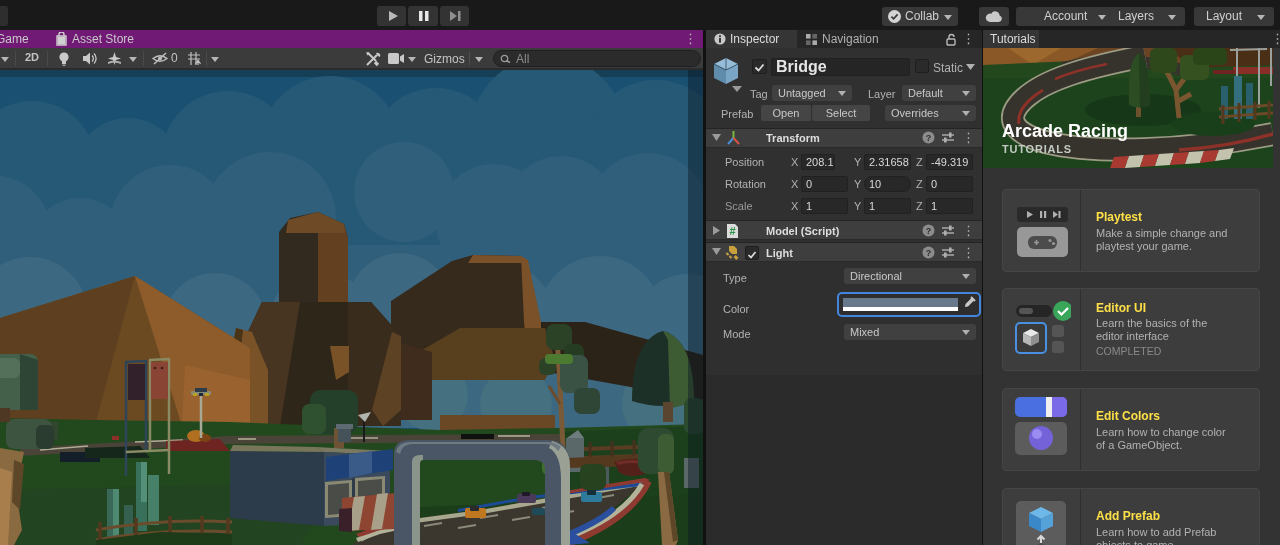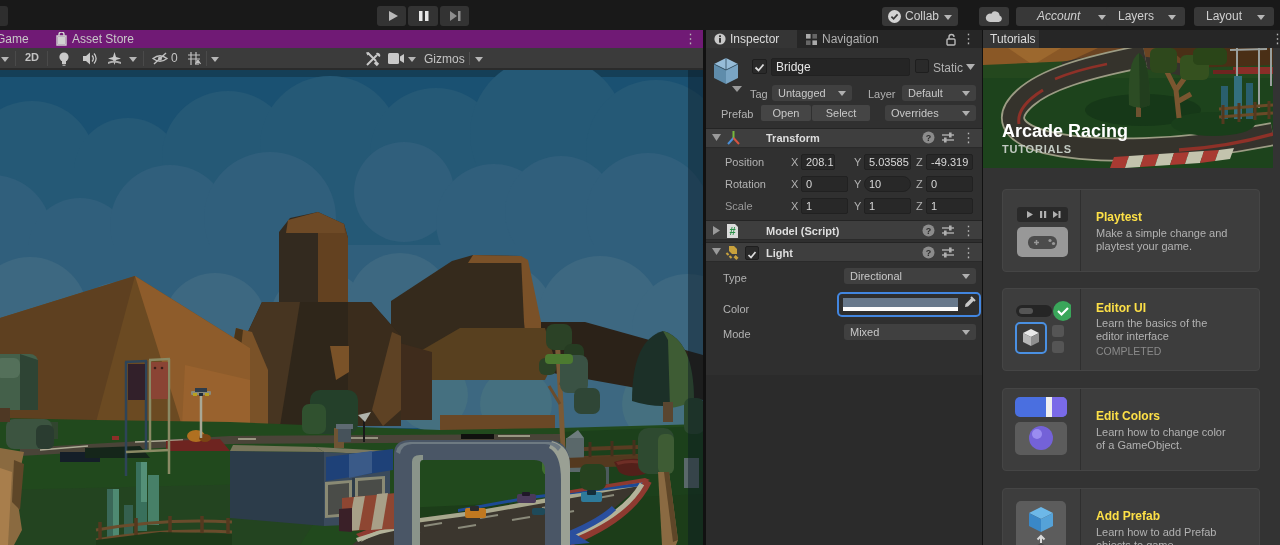--- a/index.html
+++ b/index.html
@@ -65,21 +65,21 @@
         <path d="M3.4 6.6 L5.6 8.8 L9.6 4.4" stroke="#383838" stroke-width="1.7" fill="none"></path>
       </svg>
       <span style="margin-left:23px;">Collab</span>
       <span class="caret" style="position:absolute; right:6px; top:8px;"></span>
     </div>
     <div class="pill" style="left:979px; width:30px;">
       <svg style="position:absolute;left:6px;top:4px;" width="18" height="12" viewBox="0 0 18 12">
         <path d="M5 11 a4.2 4.2 0 1 1 1.3-8.2 a4.4 4.4 0 0 1 8.3 1.6 a3.4 3.4 0 0 1-.8 6.6 Z" fill="#c9c9c9"></path>
       </svg>
     </div>
-    <div class="pill" style="left:1016px; width:99px; padding-left:21px;font-style:italic;">Account
+    <div class="pill" style="left:1016px; width:99px; padding-left:28px;">Account
       <span class="caret" style="position:absolute; right:9px; top:8px;"></span></div>
     <div class="pill" style="left:1106px; width:79px; padding-left:12px;">Layers
       <span class="caret" style="position:absolute; right:9px; top:8px;"></span></div>
     <div class="pill" style="left:1194px; width:80px; padding-left:12px;">Layout
       <span class="caret" style="position:absolute; right:9px; top:8px;"></span></div>
   </div>
 
   <div id="leftpane">
     <div class="tabrow">
       <span class="tabtxt" style="position:absolute; left:-4px; top:2px;">Game</span>
@@ -138,20 +138,27 @@
 
       <svg style="position:absolute; left:388px; top:5px;" width="16" height="11" viewBox="0 0 16 11">
         <rect x="0" y="0" width="11" height="11" rx="1.5" fill="#c9c9c9"></rect>
         <polygon points="12,3.5 16,1 16,10 12,7.5" fill="#c9c9c9"></polygon>
       </svg>
       <span class="caret" style="position:absolute; left:408px; top:9px;"></span>
       <span style="position:absolute; left:424px; top:4px; color:#c4c4c4; font-size:12px;">Gizmos</span>
       <div style="position:absolute; left:469px; top:4px; width:1px; height:13px; background:#4f4f4f;"></div>
       <span class="caret" style="position:absolute; left:475px; top:9px;"></span>
 
+      <div style="position:absolute; left:493px; top:2px; width:208px; height:17px; background:#2b2b2b; border:1px solid #1f1f1f; border-radius:9px;">
+        <svg style="position:absolute; left:6px; top:3px;" width="11" height="11" viewBox="0 0 11 11">
+          <circle cx="4.5" cy="4.5" r="3.2" fill="none" stroke="#9a9a9a" stroke-width="1.3"></circle>
+          <path d="M7 7 L10 8.5" stroke="#9a9a9a" stroke-width="1.6"></path>
+        </svg>
+        <span style="position:absolute; left:22px; top:1px; color:#8c8c8c; font-size:12px;">All</span>
+      </div>
     </div>
     <svg id="scene" style="position:absolute; left:0; top:40px;" width="703" height="475" viewBox="0 0 703 475">
 
       <rect x="0" y="0" width="703" height="475" fill="#1a5172"></rect>
       <rect x="0" y="0" width="703" height="7" fill="#153f57"></rect>
 
       <g fill="#255976">
         <circle cx="32" cy="95" r="64"></circle>
           <circle cx="128" cy="102" r="54"></circle>
         <circle cx="228" cy="87" r="66"></circle>
@@ -443,21 +450,21 @@
     </svg>
     <polygon>
     <svg style="position:absolute; left:26px; top:56px;" width="10" height="6">
           <polygon points="0,0 10,0 5,6" fill="#9a9a9a"></polygon>
         </svg>
     <div style="position:absolute; left:46px; top:29px; width:15px; height:15px; background:#2a2a2a; border:1px solid #1e1e1e; border-radius:2px;">
       <svg width="13" height="13" viewBox="0 0 13 13">
             <path d="M2.5 6.5 L5.5 9.5 L10.5 3.5" stroke="#dcdcdc" stroke-width="1.8" fill="none"></path>
           </svg>
     </div>
-    <div class="ifield" style="left:65px; top:28px; width:139px; height:18px; background:#252525; font-weight:normal; font-size:12px; line-height:16px; color:#e6e6e6;">Bridge</div>
+    <div class="ifield" style="left:65px; top:28px; width:139px; height:18px; background:#252525; font-weight:bold; font-size:16px; line-height:16px; color:#e6e6e6;">Bridge</div>
     <div style="position:absolute; left:209px; top:29px; width:14px; height:14px; background:#2a2a2a; border:1px solid #1e1e1e; border-radius:2px;"></div>
     <span class="ilabel" style="left:227px; top:31px; font-size:12px;">Static</span>
     <svg style="position:absolute; left:260px; top:34px;" width="9" height="6">
           <polygon points="0,0 9,0 4.5,6" fill="#b0b0b0"></polygon>
         </svg>
     
     <span class="ilabel" style="left:44px; top:58px;">Tag</span>
     <div class="idrop" style="left:66px; top:55px; width:80px; height:16px; line-height:16px;">Untagged<span class="dcaret"></span></div>
     <span class="ilabel" style="left:162px; top:58px;">Layer</span>
     <div class="idrop" style="left:196px; top:55px; width:74px; height:16px; line-height:16px;">Default<span class="dcaret"></span></div>
@@ -487,21 +494,21 @@
       <rect x="8" y="1.5" width="2.6" height="5" fill="#b0b0b0"></rect>
       <rect x="3" y="6.5" width="2.6" height="5" fill="#b0b0b0"></rect>
     </svg>
     <span class="kebab" style="position:absolute; left:256px; top:100px;">⋮</span>
     <div style="position:absolute; left:0; top:119px; width:276px; height:71px; background:#303030;"></div>
     
     <span class="ilabel" style="left:19px; top:126px;">Position</span>
     <span class="ilabel" style="left:85px; top:126px;">X</span>
     <div class="ifield" style="left:95px; top:124px; width:34px; height:16px; line-height:14px;">208.139</div>
     <span class="ilabel" style="left:148px; top:126px;">Y</span>
-    <div class="ifield" style="left:158px; top:124px; width:47px; height:16px; line-height:14px;">5.03585</div>
+    <div class="ifield" style="left:158px; top:124px; width:47px; height:16px; line-height:14px;">2.31658</div>
     <span class="ilabel" style="left:210px; top:126px;">Z</span>
     <div class="ifield" style="left:220px; top:124px; width:47px; height:16px; line-height:14px;">-49.319</div>
     
     <span class="ilabel" style="left:19px; top:148px;">Rotation</span>
     <span class="ilabel" style="left:85px; top:148px;">X</span>
     <div class="ifield" style="left:95px; top:146px; width:47px; height:16px; line-height:14px;">0</div>
     <span class="ilabel" style="left:148px; top:148px;">Y</span>
     <div class="ifield" style="left:158px; top:146px; width:47px; height:16px; line-height:14px;border-radius:8px;">10</div>
     <span class="ilabel" style="left:210px; top:148px;">Z</span>
     <div class="ifield" style="left:220px; top:146px; width:47px; height:16px; line-height:14px;">0</div>

